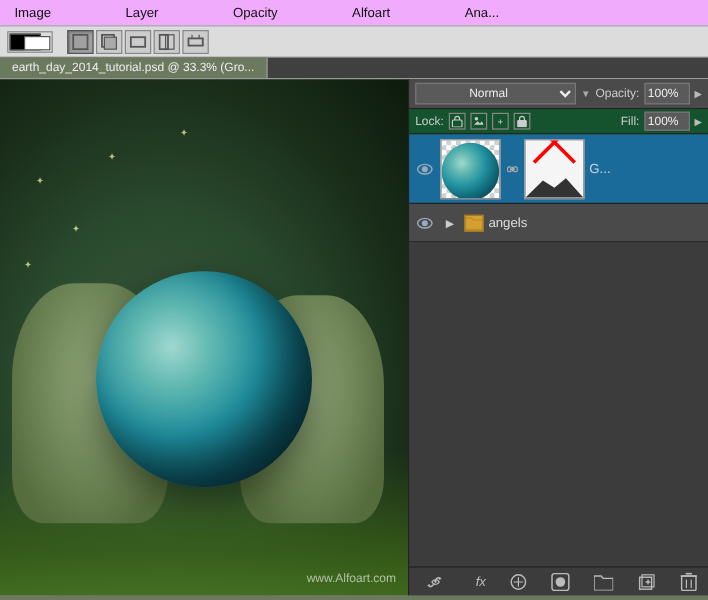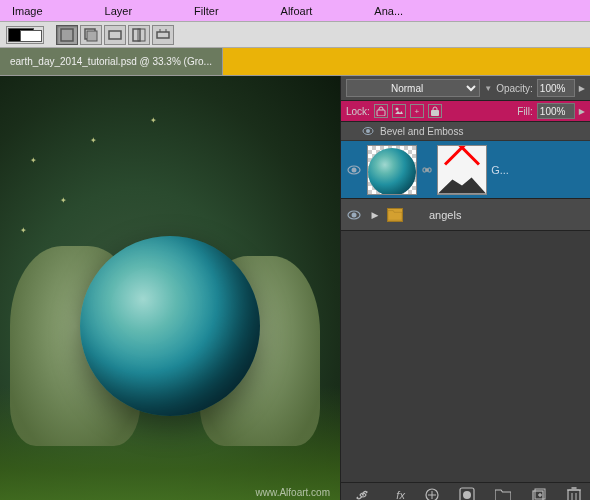--- a/index.html
+++ b/index.html
@@ -82,22 +82,22 @@
       font-size: 9px;
     }
     .tool-btn.active {
       background: #a0a0a0;
       border-color: #555;
       box-shadow: inset 1px 1px 2px rgba(0,0,0,0.3);
     }
 
     
     .tab-bar {
-      background: #eab308;
-      height: 28px;
+      background: #404040;
+      height: 18px;
       display: flex;
       align-items: center;
       border-bottom: 1px solid #999;
     }
     .tab-item {
       padding: 2px 10px;
       font-size: 10px;
       color: #333;
       background: #d0d0d0;
       border-right: 1px solid #999;
@@ -249,21 +249,21 @@
       color: #bbb;
       font-size: 8px;
       cursor: pointer;
     }
 
     
     .lock-row {
       display: flex;
       align-items: center;
       padding: 2px 5px;
-      background: #be185d;
+      background: #14532d;
       border-bottom: 1px solid #222;
       gap: 4px;
     }
     .lock-label {
       color: #ccc;
       font-size: 10px;
     }
     .lock-icon {
       width: 14px;
       height: 14px;
@@ -449,21 +449,21 @@
       background-position: 0 0, 0 4px, 4px -4px, -4px 0px;
       background-color: #fff;
     }
   </style>
 </head>
 <body>
 
 <div class="menu-bar">
   <span class="menu-item">Image</span>
   <span class="menu-item">Layer</span>
-  <span class="menu-item">Filter</span>
+  <span class="menu-item">Opacity</span>
   <span class="menu-item">Alfoart</span>
   <span class="menu-item">Ana...</span>
 </div>
 
 <div class="options-bar">
   <div class="swatch-box">
     <div class="swatch-fg"></div>
     <div class="swatch-bg"></div>
   </div>
   <div class="tool-group">
@@ -557,29 +557,20 @@
           <rect x="1" y="4" width="8" height="6" rx="1" fill="#ccc"></rect>
           <path d="M3 4V3a2 2 0 014 0v1" fill="none" stroke="#ccc" stroke-width="1"></path>
         </svg>
       </div>
       <span class="fill-label">Fill:</span>
       <div class="fill-val">100%</div>
       <span class="opacity-arrow">▶</span>
     </div>
 
 
-    <div class="layer-effect">
-      <div class="effect-eye">
-        <svg width="12" height="10" viewBox="0 0 12 10">
-          <ellipse cx="6" cy="5" rx="5" ry="3.5" fill="none" stroke="#9ab" stroke-width="1"></ellipse>
-          <circle cx="6" cy="5" r="2" fill="#9ab"></circle>
-        </svg>
-      </div>
-      <span>Bevel and Emboss</span>
-    </div>
 
     <div class="layer-row selected">
       <div class="layer-visibility">
         <svg width="14" height="10" viewBox="0 0 14 10">
           <ellipse cx="7" cy="5" rx="6" ry="4" fill="none" stroke="#9ab" stroke-width="1.2"></ellipse>
           <circle cx="7" cy="5" r="2.5" fill="#9ab"></circle>
         </svg>
       </div>
       <div class="layer-thumb checkerboard">
         <div class="layer-thumb-globe"></div>
@@ -609,21 +600,21 @@
         </svg>
       </div>
       <div style="width:16px;height:16px;display:flex;align-items:center;justify-content:center;">
         <span style="color:#ccc;font-size:9px;">▶</span>
       </div>
       <div class="angels-folder">
         <svg width="16" height="13" viewBox="0 0 16 13">
           <path d="M0 2h6l1 2h9v9H0z" fill="#d4a030" stroke="#a07820" stroke-width="0.5"></path>
         </svg>
       </div>
-      <span style="color:#ddd;font-size:11px;margin-left:22px;">angels</span>
+      <span style="color:#ddd;font-size:11px;margin-left:0;">angels</span>
     </div>
 
     <div style="flex:1;background:#3c3c3c;"></div>
 
     <div class="panel-toolbar">
 
       <div class="panel-tool-icon">
         <svg width="16" height="16" viewBox="0 0 16 16">
           <path d="M6 8s1-2 3-2 3 2 3 2-1 2-3 2-3-2-3-2z" fill="none" stroke="#bbb" stroke-width="1.2"></path>
           <path d="M4 10l-1 1a2.5 2.5 0 003.5 0L8 9.5" fill="none" stroke="#bbb" stroke-width="1.2"></path>

